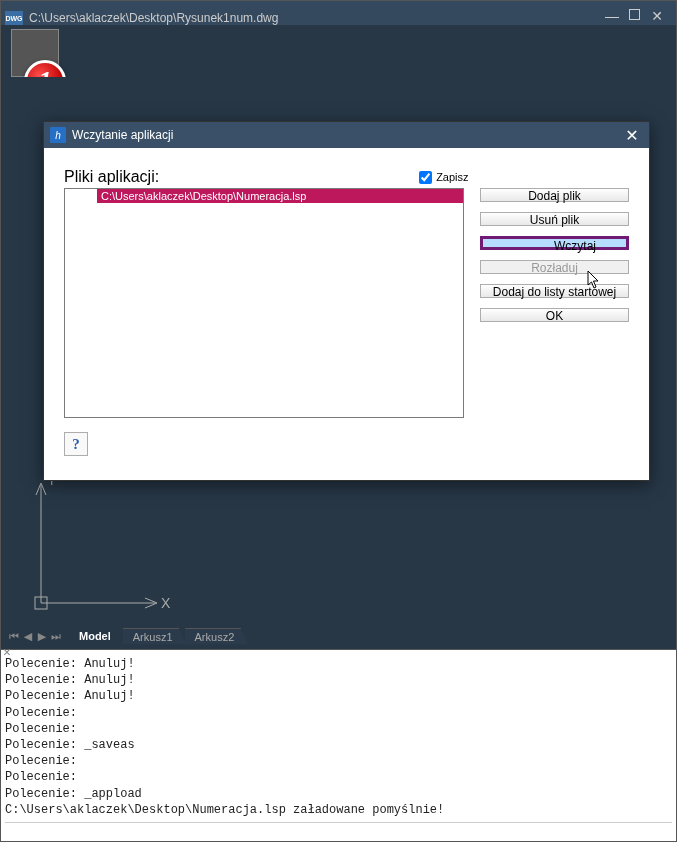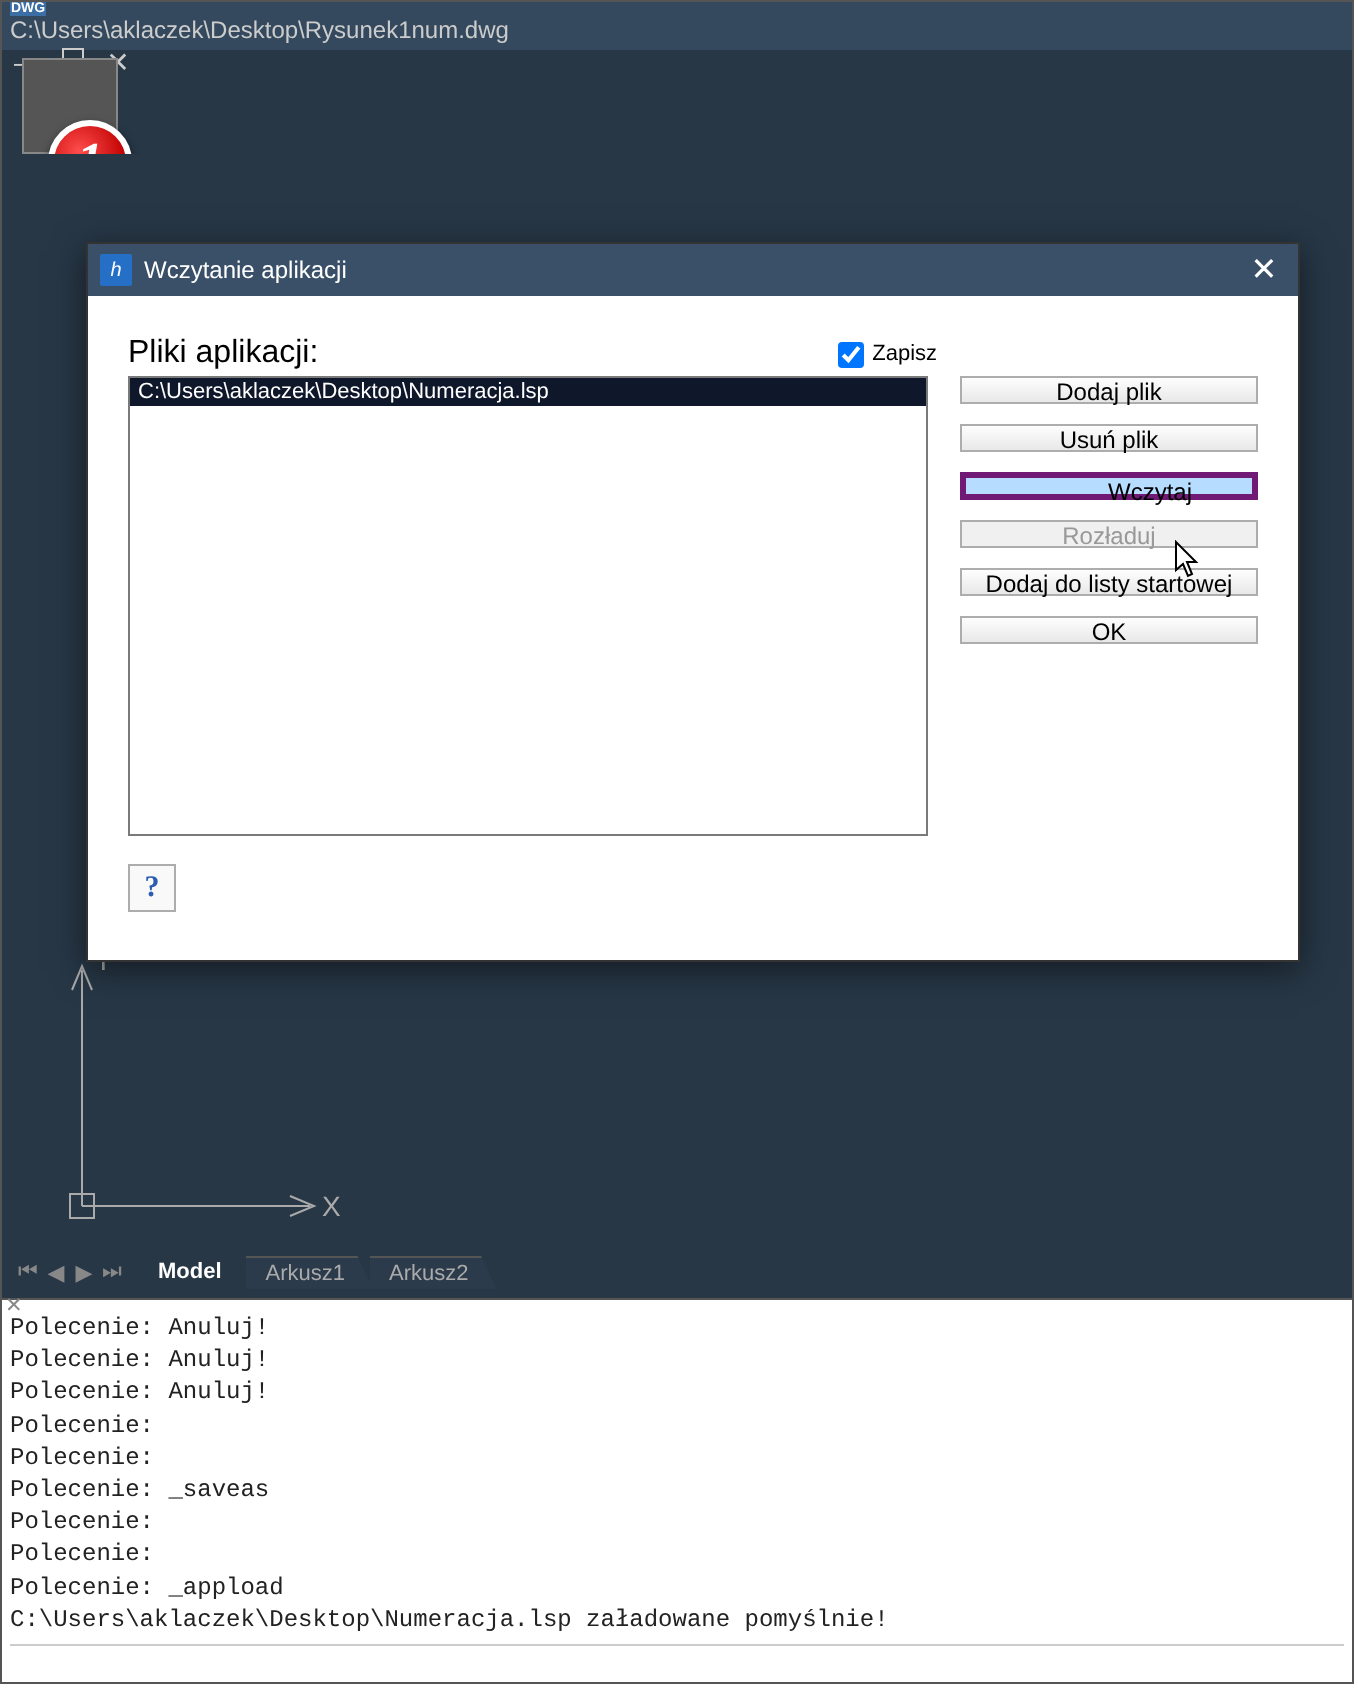--- a/index.html
+++ b/index.html
@@ -1,19 +1,19 @@
 <!DOCTYPE html>
 <html><head>
 <meta charset="utf-8">
 <style>
   * { box-sizing: border-box; margin: 0; padding: 0; }
   body { font-family: "Segoe UI", Tahoma, sans-serif; font-size: 12px; background: #fff; width: 679px; }
   
   .app-window { width: 677px; height: 650px; background: #273746; border: 1px solid #555; position: relative; }
-  .titlebar { height: 24px; background: #34495e; display: flex; align-items: flex-start; padding: 0 4px; color: #ccc; font-size: 12px; flex-direction: column; }
+  .titlebar { height: 24px; background: #34495e; display: flex; align-items: flex-end; padding: 0 4px; color: #ccc; font-size: 12px; }
   .titlebar .dwg-icon { width: 18px; height: 14px; background: #3a6ea5; color: #fff; font-size: 7px; font-weight: bold; display: inline-flex; align-items: center; justify-content: center; margin-right: 6px; }
   .titlebar .title-text { flex: 1; }
   .titlebar .win-controls { display: flex; gap: 8px; margin-right: 6px; }
   .titlebar .win-btn { width: 18px; height: 18px; display: flex; align-items: center; justify-content: center; color: #ccc; font-size: 14px; cursor: pointer; }
   .titlebar .win-btn.max { border: 1.5px solid #ccc; width: 11px; height: 11px; margin-top: 2px; }
   
   .marker-1 { position: absolute; top: 30px; left: 12px; width: 42px; height: 42px; background: radial-gradient(circle at 35% 35%, #ff4d4d, #c00000 70%); border: 3px solid #fff; border-radius: 50%; display: flex; align-items: center; justify-content: center; color: #fff; font-size: 26px; font-weight: bold; font-style: italic; font-family: Georgia, serif; box-shadow: 0 2px 4px rgba(0,0,0,0.6); }
   .marker-wrap { position: absolute; top: 28px; left: 10px; width: 48px; height: 48px; background: #555; border: 1px solid #888; display: flex; align-items: center; justify-content: center; }
   
   .canvas-area { position: absolute; left: 6px; right: 6px; top: 76px; bottom: 26px; background: #273746; }
@@ -36,21 +36,21 @@
   .dialog-body { background: #fff; padding: 20px 20px 24px 20px; }
   .dlg-row { display: flex; gap: 16px; }
   .dlg-left { flex: 1; }
   .dlg-right { width: 152px; display: flex; flex-direction: column; gap: 10px; }
   .dlg-header-row { display: flex; align-items: center; margin-bottom: 2px; }
   .dlg-label { font-size: 16px; color: #000; flex: 0 0 auto; }
   .dlg-checkbox-wrap { margin-left: 260px; display: flex; align-items: flex-start; gap: 4px; font-size: 11px; }
   .dlg-checkbox { width: 13px; height: 13px; }
   
   .filelist { width: 400px; height: 230px; border: 1px solid #7a7a7a; background: #fff; overflow: auto; font-size: 11px; }
-  .filelist-item { padding: 1px 4px; color: #fff; background: #0f172a; cursor: default; white-space: nowrap; }
+  .filelist-item { padding: 1px 4px; color: #fff; background: #be185d; cursor: default; white-space: nowrap; margin-left: 32px; }
   
   .dlg-btn { height: 14px; border: 1px solid #adadad; background: #e7f3ff; background: linear-gradient(#fefefe, #e8e8e8); font-size: 12px; cursor: pointer; width: 100%; }
   .dlg-btn.highlight { background: #b6dcff; border: 3px solid #701a75; padding-left: 41px; }
   .dlg-btn:disabled { color: #999; background: #f0f0f0; cursor: default; }
   
   .help-btn { width: 24px; height: 24px; border: 1px solid #adadad; background: #f9f9f9; color: #2a5db0; font-weight: bold; font-size: 15px; font-family: Georgia, serif; margin-top: 14px; cursor: pointer; }
   
   .cursor-arrow { position: absolute; top: 269px; left: 586px; width: 14px; height: 20px; pointer-events: none; z-index: 100; }
   
   .console { width: 677px; border: 1px solid #555; border-top: none; background: #fff; padding: 6px 4px; font-family: "Courier New", monospace; font-size: 12px; line-height: 1.35; color: #222; }

